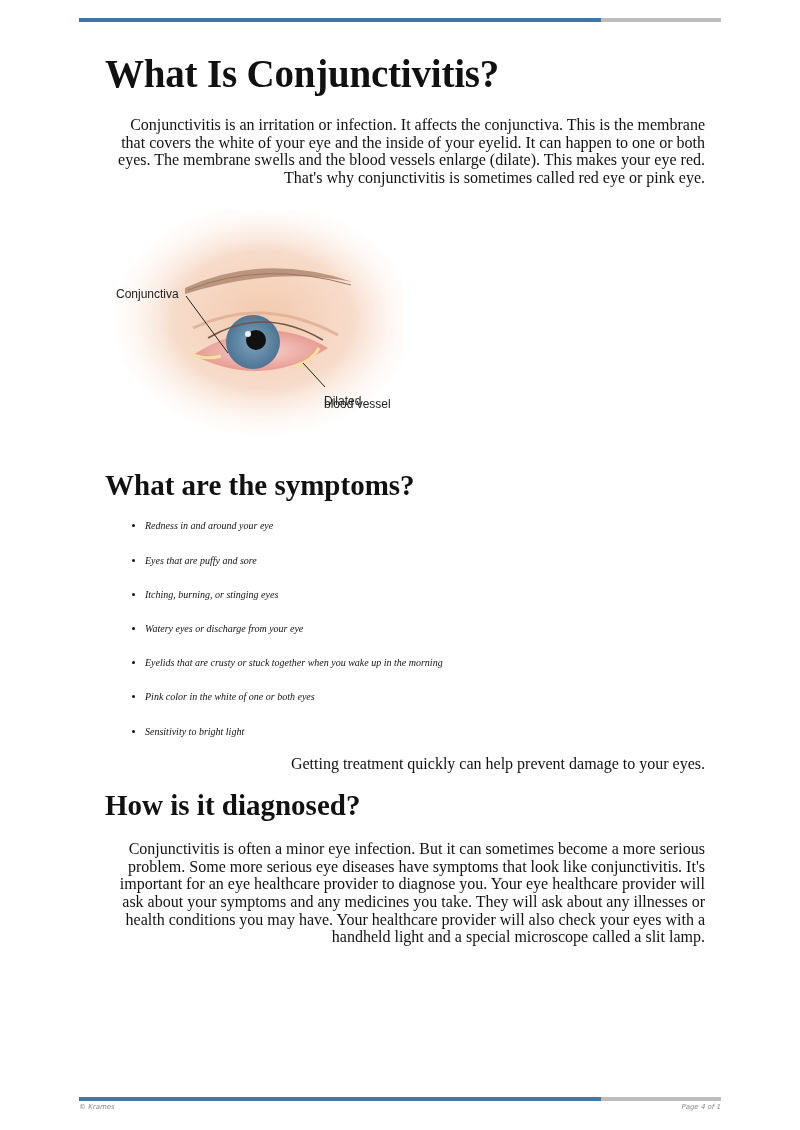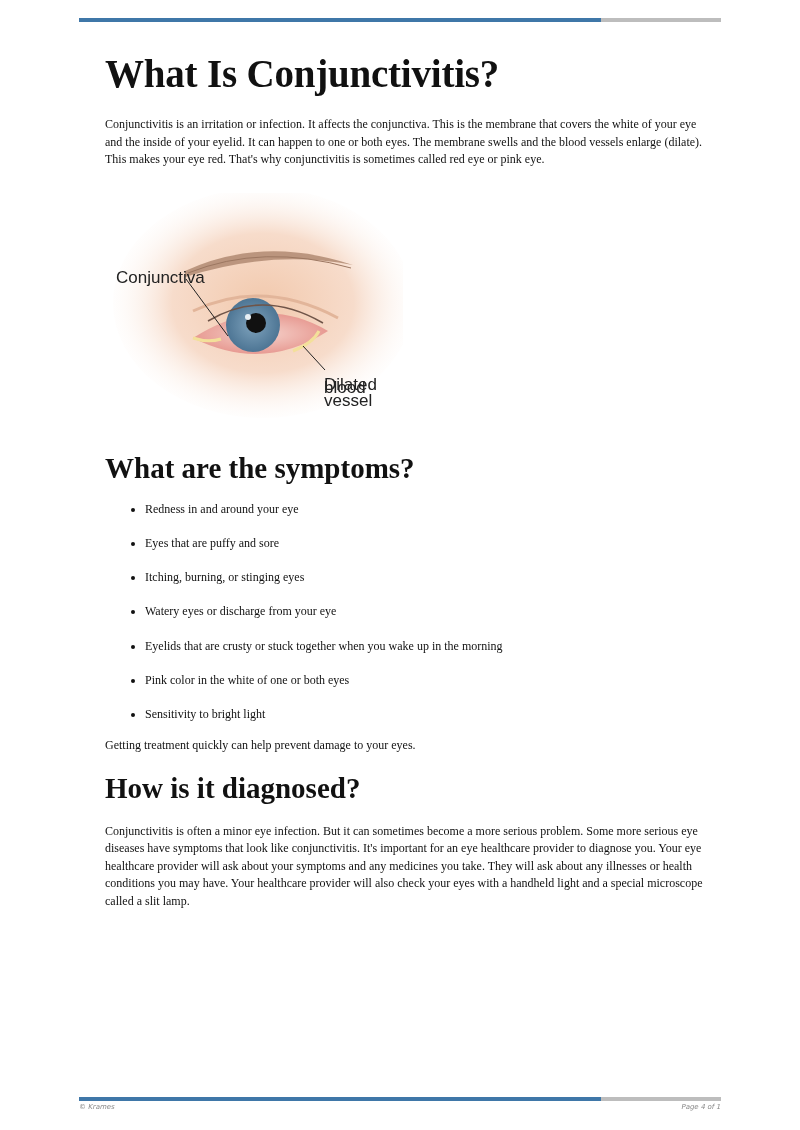--- a/index.html
+++ b/index.html
@@ -6,27 +6,27 @@
     body { width: 800px; height: 1130px; position: relative; overflow: hidden;
            font-family: "Liberation Serif", "DejaVu Serif", serif; color: #111; }
     .bar { position: absolute; left: 79px; width: 642px; height: 4px; display: flex; }
     .bar .blue { width: 522px; background: #3f77a8; }
     .bar .grey { flex: 1; background: #bdbdbd; }
     .bar.top { top: 18px; }
     .bar.bottom { top: 1097px; }
     .content { position: absolute; left: 105px; top: 54px; width: 600px; }
     h1 { font-size: 39px; font-weight: bold; margin: 0 0 22px 0; line-height: 40px; letter-spacing: -0.2px; }
     h2 { font-size: 29px; font-weight: bold; margin: 0; line-height: 30px; }
-    p { font-size: 12px; line-height: 17.6px; margin: 0; }
+    p { font-size: 16px; line-height: 17.6px; margin: 0; text-align: right; }
     .figure { position: relative; width: 290px; height: 225px; margin: 24px 0 0 8px; }
     .figure svg { position: absolute; left: 0; top: 0; }
     .label { position: absolute; font-family: "Liberation Sans", "DejaVu Sans", sans-serif;
-             font-size: 17px; color: #222; line-height: 13px; }
+             font-size: 12px; color: #222; line-height: 13px; }
     ul { margin: 0; padding: 0 0 0 40px; list-style: disc; }
-    li { font-size: 12px; line-height: 18px; margin: 0 0 16.2px 0; padding-left: 0; }
+    li { font-size: 10px; line-height: 18px; margin: 0 0 16.2px 0; padding-left: 0; font-style: italic; }
     .footer { position: absolute; top: 1103px; left: 79px; width: 642px; display: flex;
               justify-content: space-between; font-family: "DejaVu Sans", sans-serif;
               font-size: 7px; font-style: italic; color: #888; }
   </style>
 </head>
 <body>
 
 <div class="bar top">
   <div class="blue"></div>
   <div class="grey"></div>

